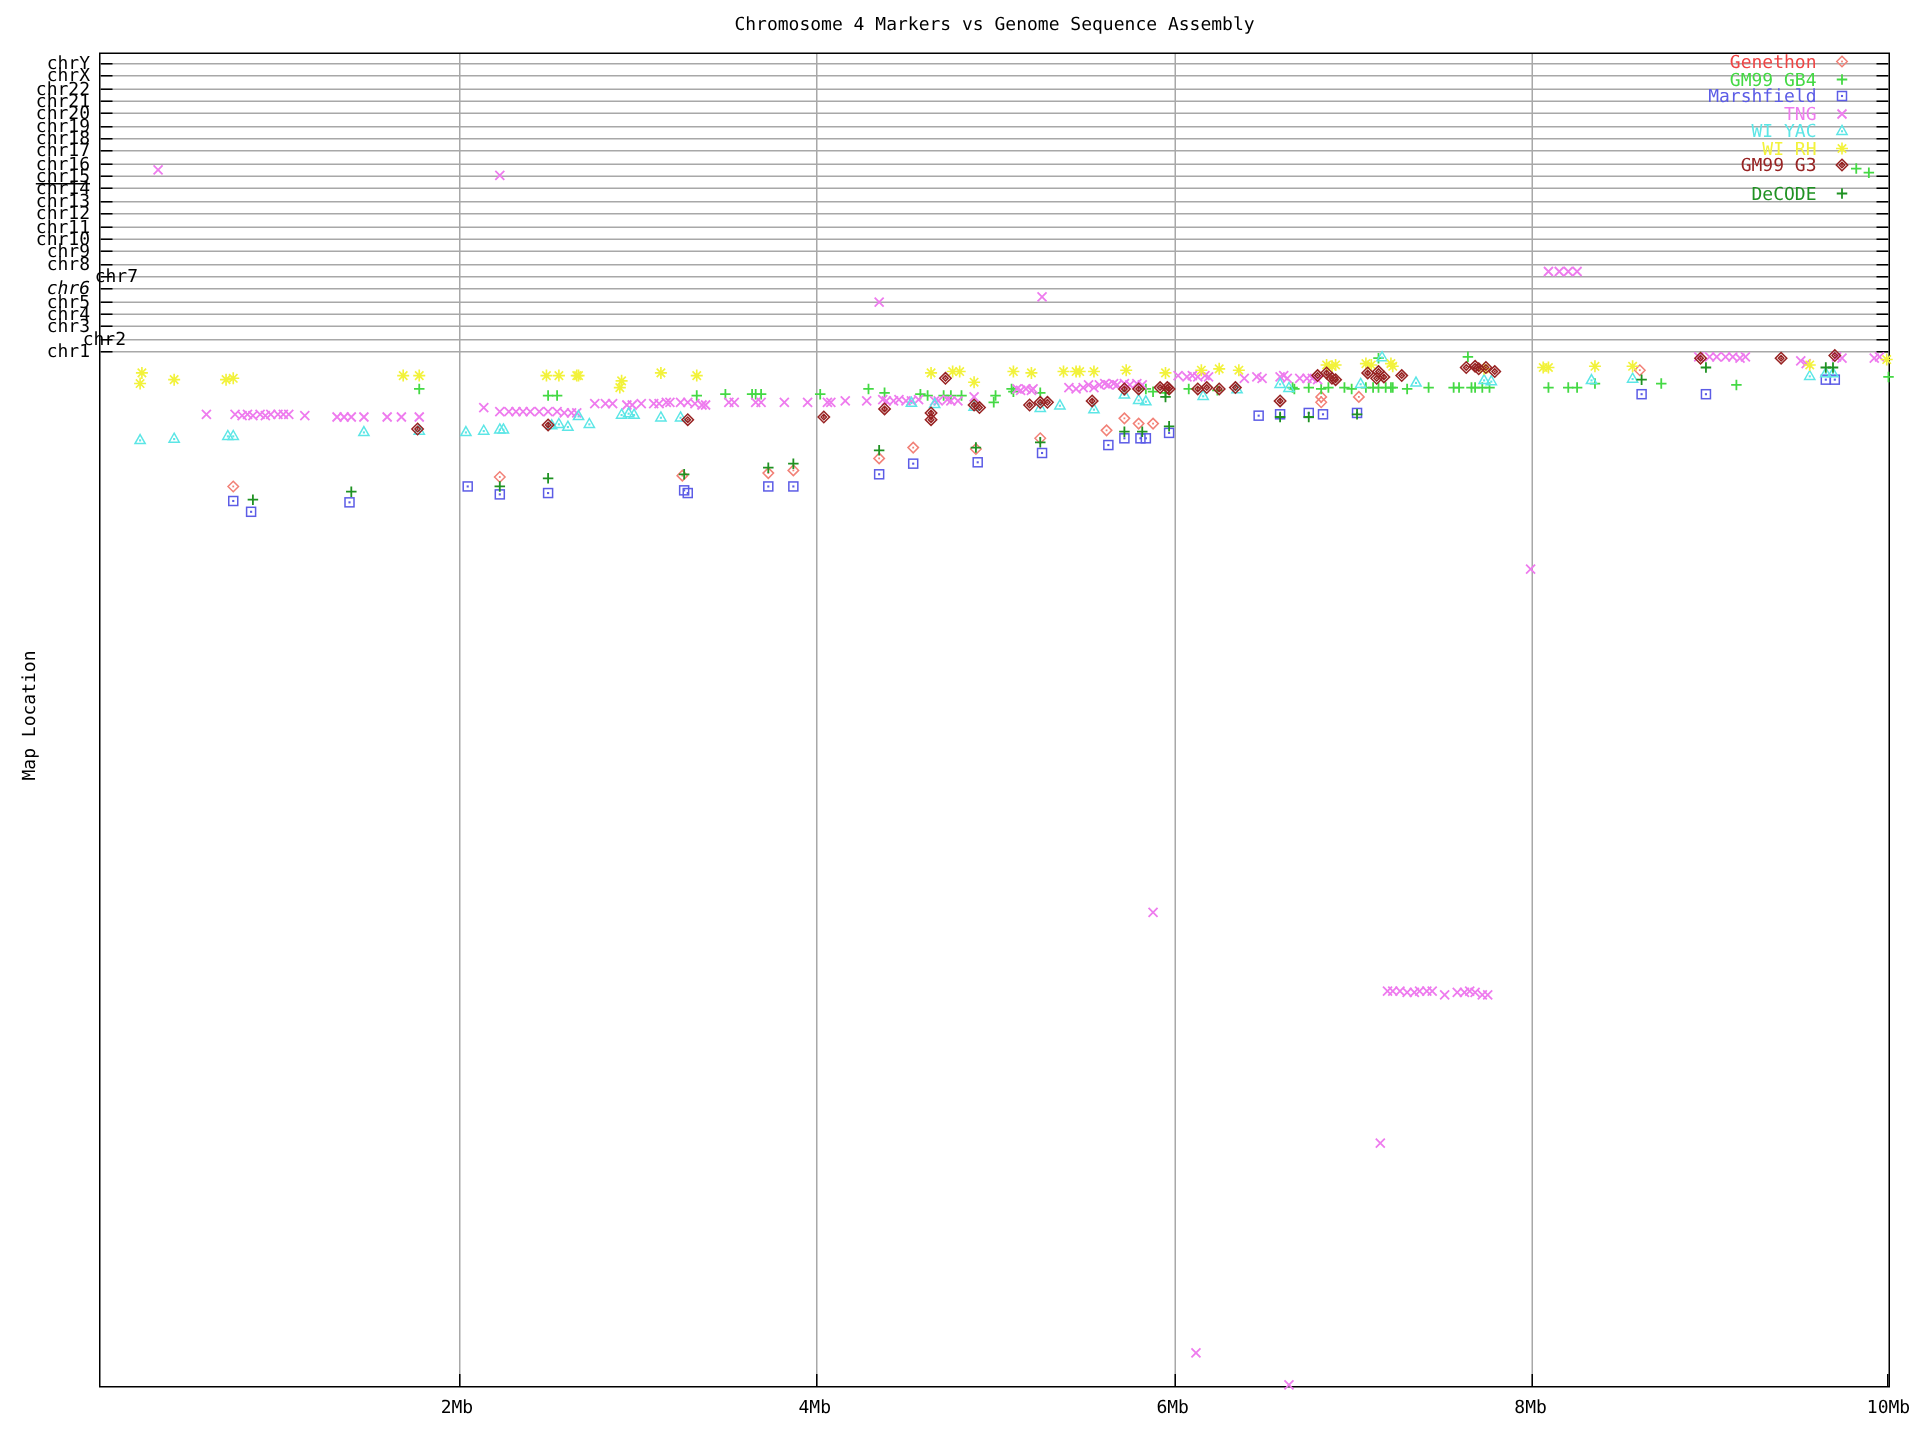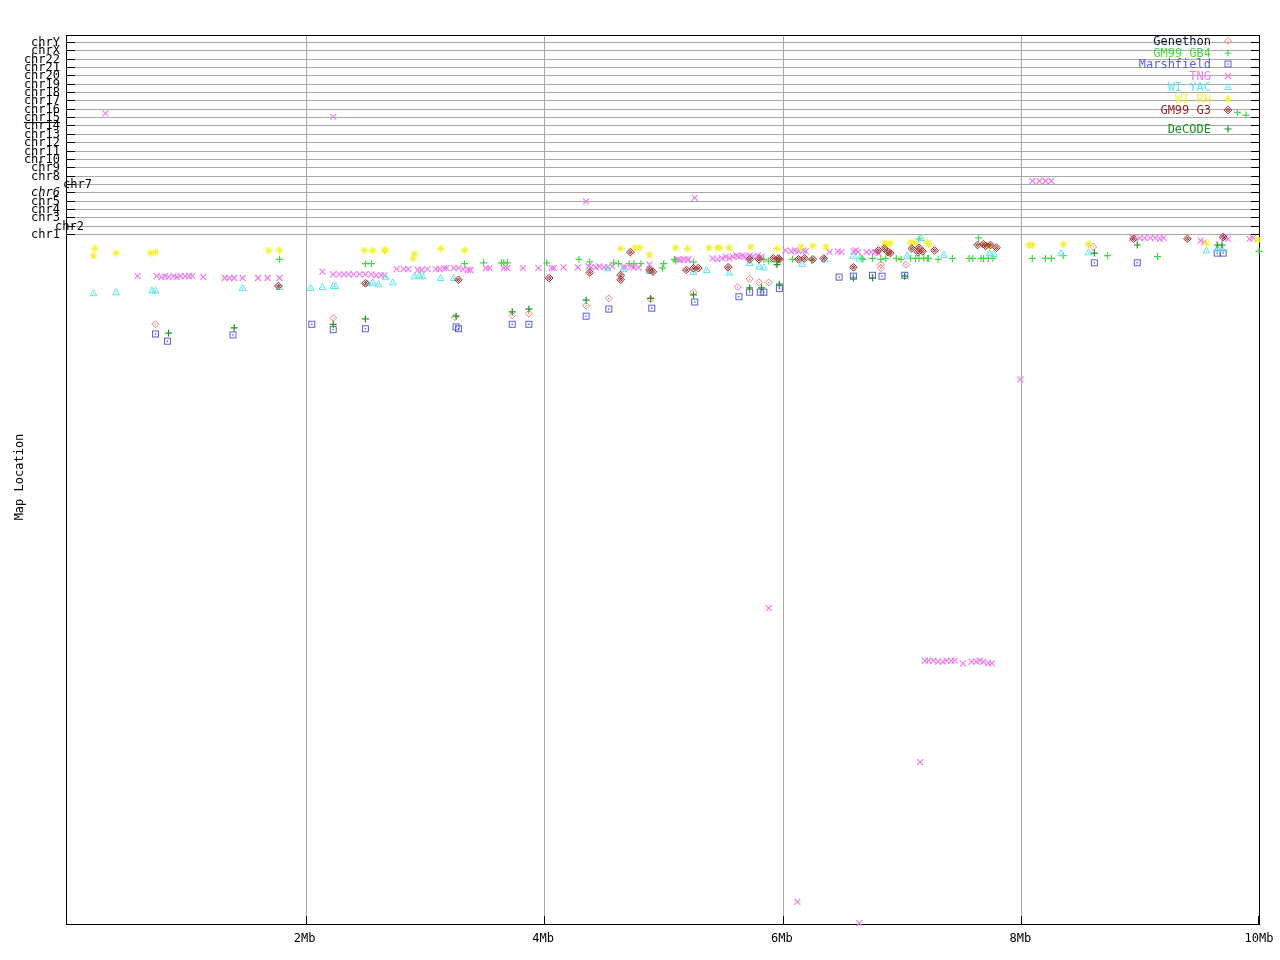--- a/index.html
+++ b/index.html
@@ -23,20 +23,21 @@
   .legend-row{position:absolute;right:0;height:12px;display:flex;align-items:center;}
   .legend-text{font-size:12px;line-height:12px;white-space:pre;}
   .legend-marker{width:34px;height:12px;display:inline-block;position:relative;}
   .legend-marker svg{position:absolute;left:12px;top:1px;}
   #points-svg{position:absolute;left:0;top:0;width:1280px;height:960px;pointer-events:none;}
 </style>
 </head>
 <body>
 
 <div id="figure">
+  <div id="chart-title">Chromosome 4 Markers vs Genome Sequence Assembly</div>
 
   <div id="plot">
       <div class="hgrid" style="top: 6px; background: rgb(168, 168, 168);"></div>
       <div class="tick" style="left: 0px; top: 6px; width: 8px; height: 1px;"></div>
       <div class="tick" style="left: 1184px; top: 6px; width: 8px; height: 1px;"></div>
       <div class="hgrid" style="top: 14.3478px; background: rgb(168, 168, 168);"></div>
       <div class="tick" style="left: 0px; top: 14.3478px; width: 8px; height: 1px;"></div>
       <div class="tick" style="left: 1184px; top: 14.3478px; width: 8px; height: 1px;"></div>
       <div class="hgrid" style="top: 22.6957px; background: rgb(168, 168, 168);"></div>
       <div class="tick" style="left: 0px; top: 22.6957px; width: 8px; height: 1px;"></div>
@@ -146,21 +147,21 @@
       <div class="xtick-label" style="left: 521.2px; top: 932px;">4Mb</div>
       <div class="xtick-label" style="left: 759.8px; top: 932px;">6Mb</div>
       <div class="xtick-label" style="left: 998.4px; top: 932px;">8Mb</div>
       <div class="xtick-label" style="left: 1237px; top: 932px;">10Mb</div>
     </div>
 
   <div id="y-axis-label">Map Location</div>
 
   <div id="legend">
       <div class="legend-row" style="top: 0px;">
-        <span class="legend-text" style="color: #0f172a; text-align: center;">Genethon</span>
+        <span class="legend-text" style="color: #ef4444; text-align: center;">Genethon</span>
         <span class="legend-marker">
           <svg width="10" height="10" viewBox="-5 -5 10 10" style="stroke:#f28177;fill:#f28177">
             <use href="#m-diamond-dot"></use>
           </svg>
         </span>
       </div>
       <div class="legend-row" style="top: 11.5px;">
         <span class="legend-text" style="color: rgb(68, 217, 68);">GM99 GB4</span>
         <span class="legend-marker">
           <svg width="10" height="10" viewBox="-5 -5 10 10" style="stroke:#44d944;fill:#44d944">

